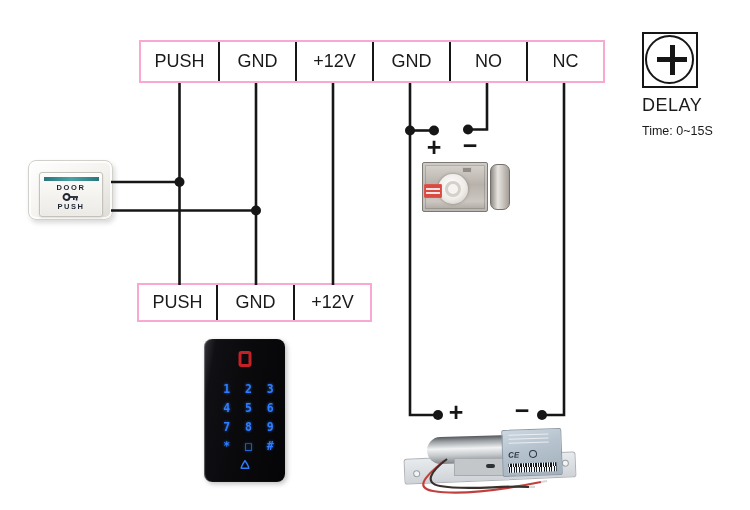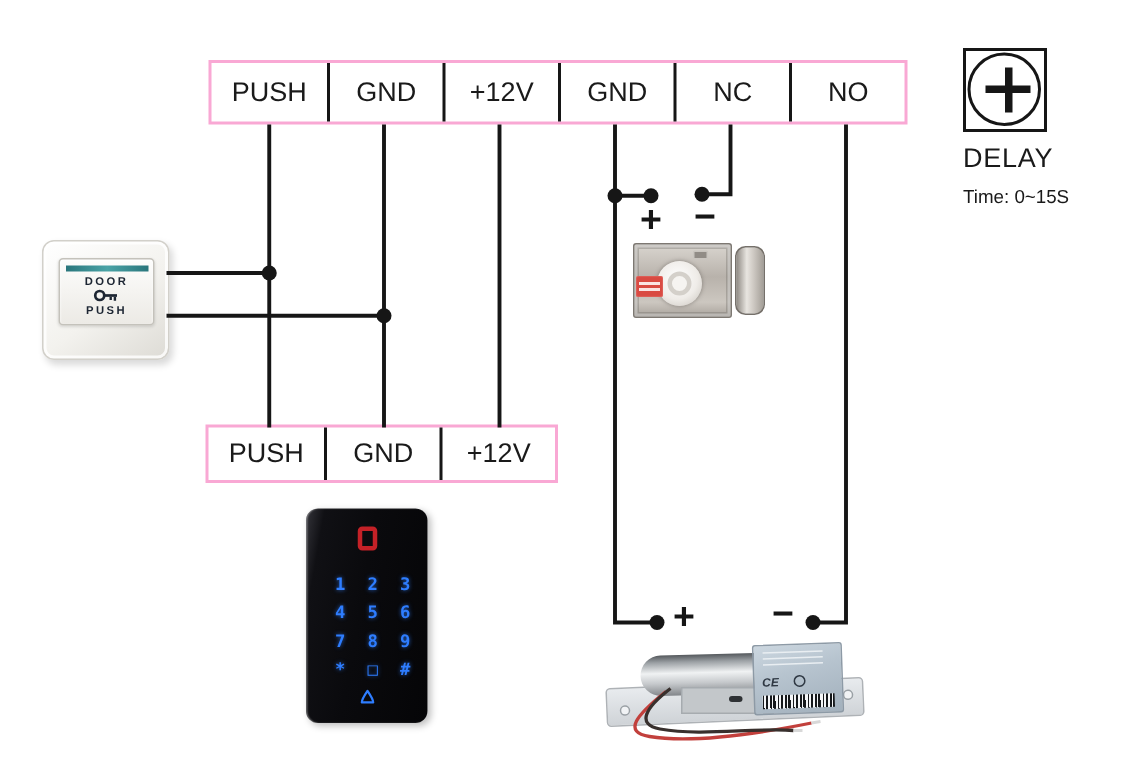--- a/index.html
+++ b/index.html
@@ -25,21 +25,21 @@
   
   .delay{position:absolute;left:642px;top:32px;width:130px;z-index:4;}
   .delay-box{position:relative;width:56px;height:56px;border:2.5px solid #161616;background:#fff;}
   .delay-circle{position:absolute;left:1px;top:1px;width:49px;height:49px;border:2px solid #161616;border-radius:50%;}
   .plus-h{position:absolute;left:13px;top:23px;width:30px;height:5px;background:#161616;}
   .plus-v{position:absolute;left:25.5px;top:10.5px;width:5px;height:30px;background:#161616;}
   .delay-title{margin-top:7px;font-size:18px;letter-spacing:0.5px;color:#1a1a1a;}
   .delay-time{margin-top:8px;font-size:12.5px;color:#1a1a1a;}
 
   
-  .exit-btn{position:absolute;left:28px;top:160px;width:85px;height:80px;z-index:4;
+  .exit-btn{position:absolute;left:28px;top:160px;width:85px;height:60px;z-index:4;
             background:linear-gradient(145deg,#ffffff 0%,#f3f2ee 55%,#dddbd5 100%);
             border-radius:8px;border:1px solid #d2d0ca;
             box-shadow:2px 3px 5px rgba(0,0,0,0.15), inset 0 0 0 2px rgba(255,255,255,0.8);}
   .exit-inner{position:absolute;left:10px;top:11px;width:64px;height:45px;border-radius:3px;
               background:linear-gradient(#fdfdfc,#eceae5);border:1px solid #c4c2bb;
               box-shadow:inset 0 1px 2px rgba(255,255,255,0.9),0 1px 2px rgba(0,0,0,0.12);
               text-align:center;}
   .exit-stripe{margin:4px auto 2px auto;width:55px;height:4px;
                background:linear-gradient(90deg,#2a767c,#4aa3a6 50%,#2a767c);}
   .exit-word{font-size:7.5px;font-weight:bold;letter-spacing:1.6px;color:#1d2633;line-height:1.25;}
@@ -127,22 +127,22 @@
     <path d="M447,459 C430,472 424,483 440,486 C468,491 502,485 529,487" stroke="#38302d" stroke-width="2.2"></path>
     <line x1="541" y1="482" x2="547" y2="481" stroke="#d8d8d8" stroke-width="2"></line>
     <line x1="529" y1="487" x2="535" y2="487" stroke="#d8d8d8" stroke-width="2"></line>
   </svg>
 
   <div class="strip top">
     <div class="cell">PUSH</div>
     <div class="cell">GND</div>
     <div class="cell">+12V</div>
     <div class="cell">GND</div>
+    <div class="cell">NO</div>
     <div class="cell">NC</div>
-    <div class="cell">NO</div>
   </div>
 
   <div class="strip bottom">
     <div class="cell">PUSH</div>
     <div class="cell">GND</div>
     <div class="cell">+12V</div>
   </div>
 
   <span class="mark" style="left:434px;top:147px;">+</span>
   <span class="mark" style="left:470px;top:145px;">−</span>

